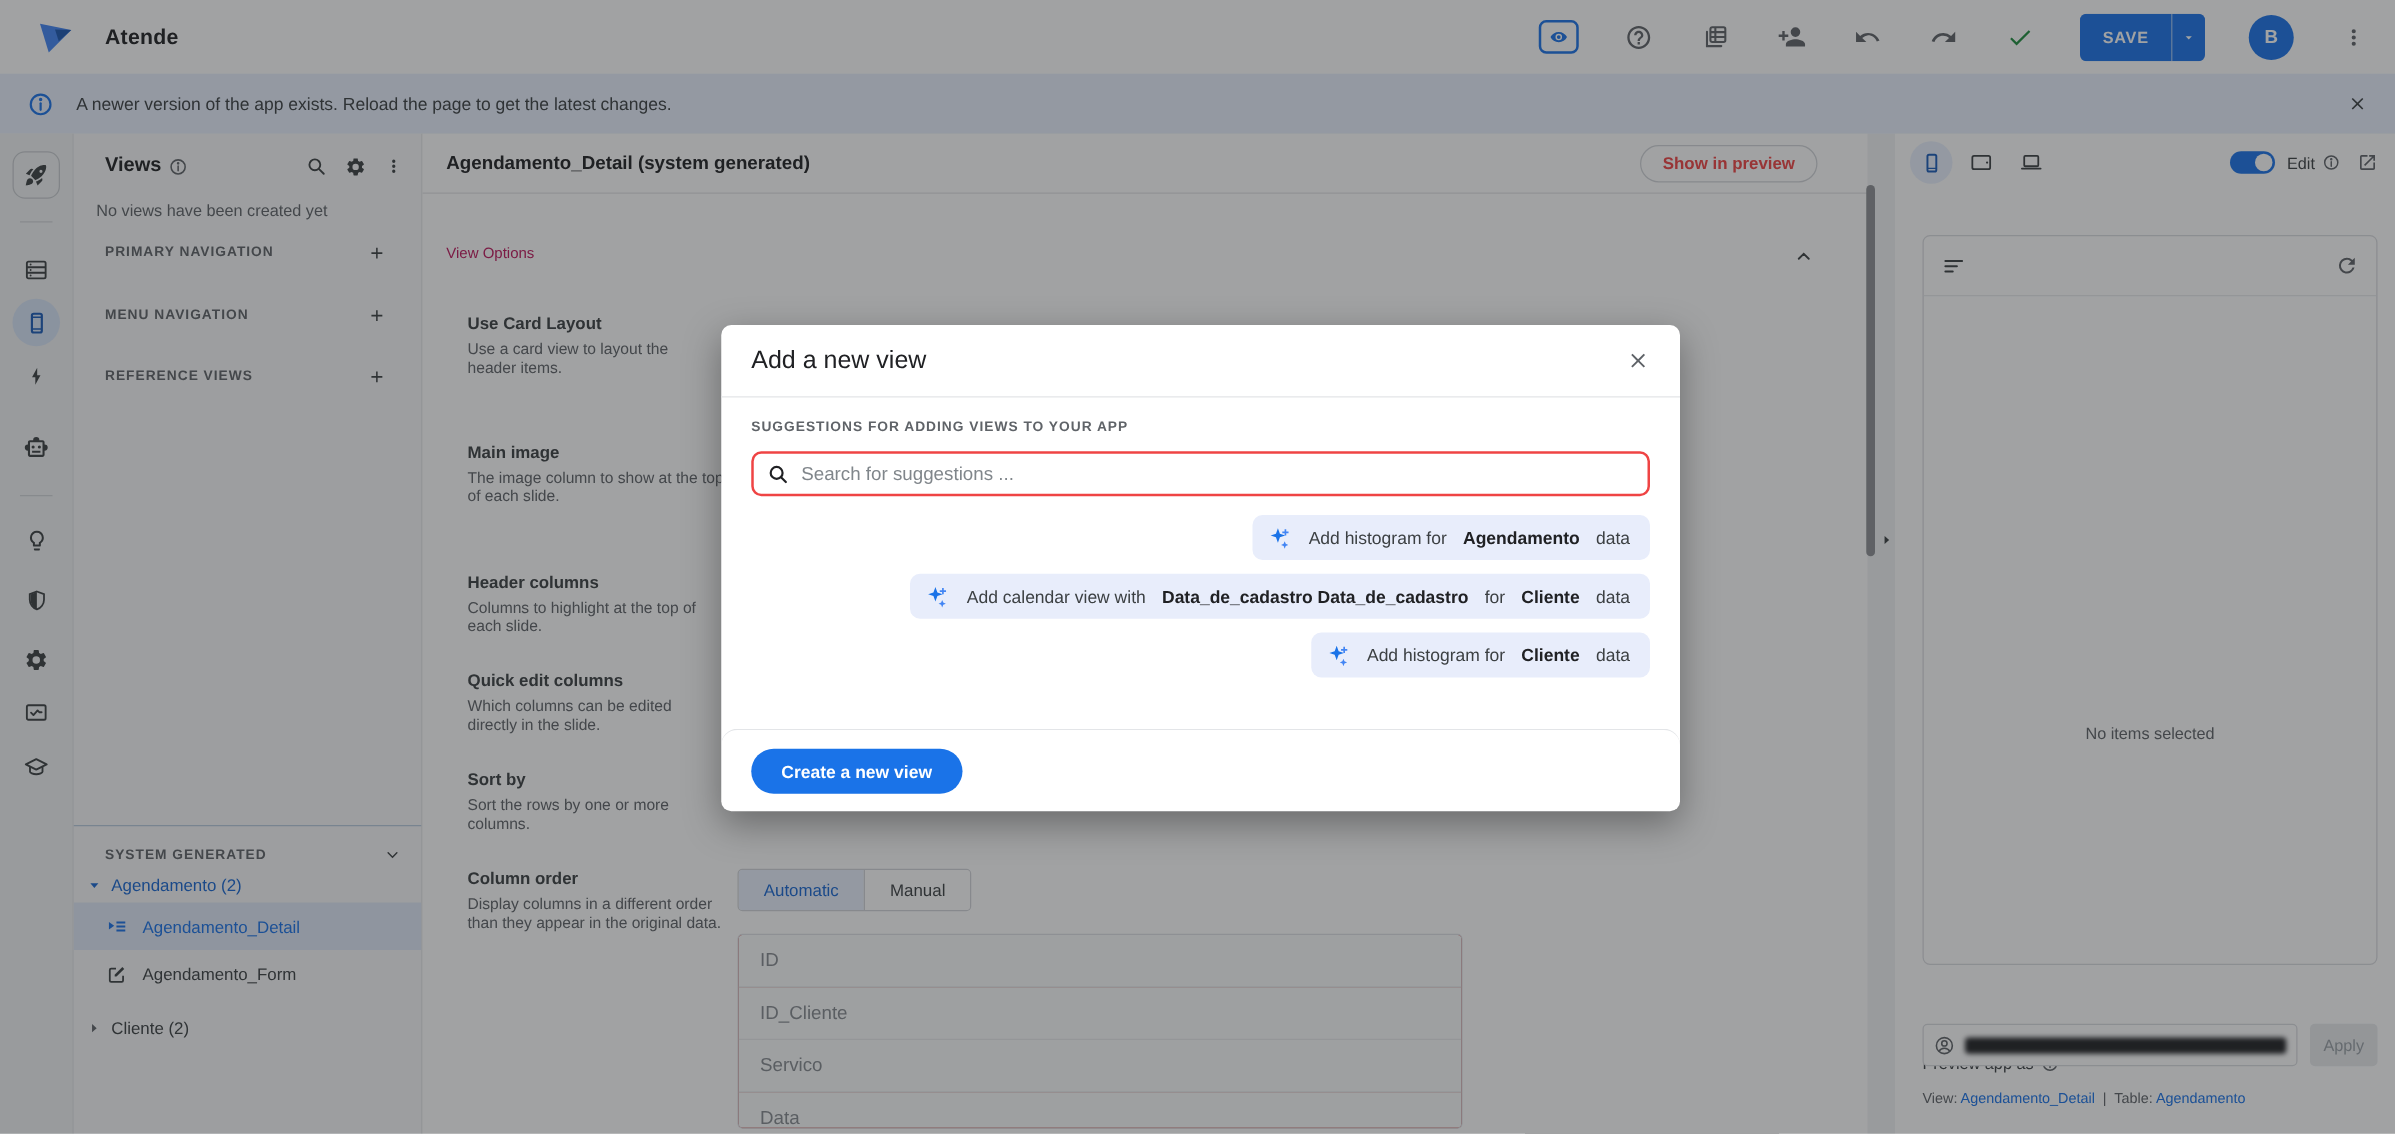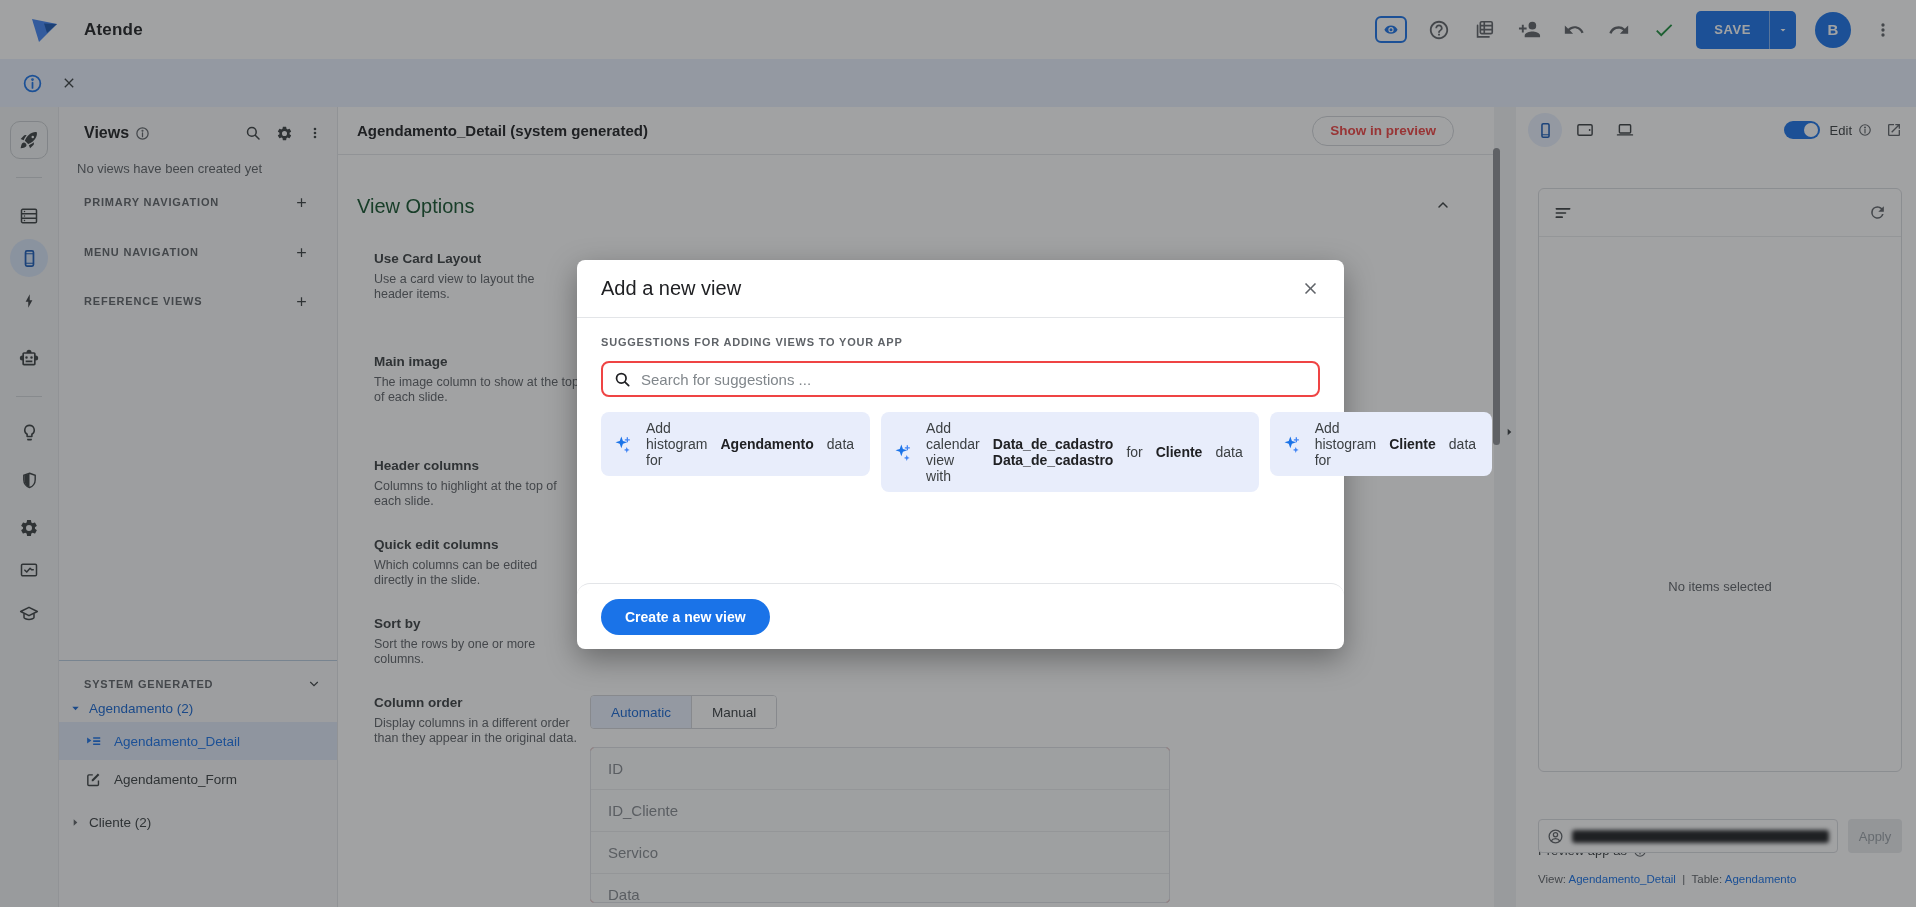--- a/index.html
+++ b/index.html
@@ -5,21 +5,21 @@
   * { margin:0; padding:0; box-sizing:border-box; }
   html,body { width:1916px; height:907px; overflow:hidden; background:#fff;
     font-family:"Liberation Sans", sans-serif; color:#3c4043; }
   svg { display:block; }
 
   
   .topbar { position:absolute; left:0; top:0; width:1916px; height:59px; background:#fff;
     display:flex; align-items:center; justify-content:space-between; padding:0 20px 0 28px; }
   .topbar-left { display:flex; align-items:center; gap:24px; }
   .app-title { font-size:17px; font-weight:bold; color:#202124; letter-spacing:.2px; }
-  .topbar-right { display:flex; align-items:center; gap:19px; }
+  .topbar-right { display:flex; align-items:center; gap:35px; }
   .tb-icon { width:26px; height:26px; display:flex; align-items:center; justify-content:center;
     color:#5f6368; cursor:pointer; }
   .preview-toggle { width:32px; height:27px; border:2px solid #1a73e8; border-radius:6px;
     display:flex; align-items:center; justify-content:center; color:#1a73e8; }
   .save-split { display:flex; height:38px; border-radius:5px; overflow:hidden; }
   .save-main { background:#1a73e8; color:#fff; font-size:13px; font-weight:bold; letter-spacing:.6px;
     display:flex; align-items:center; padding:0 18px; cursor:pointer; }
   .save-caret { background:#1a73e8; border-left:1px solid rgba(255,255,255,.45); width:27px;
     display:flex; align-items:center; justify-content:center; cursor:pointer; }
   .avatar { width:36px; height:36px; border-radius:50%; background:#1a73e8; color:#fff;
@@ -65,21 +65,21 @@
     gap:12px; padding-left:26px; font-size:13.5px; cursor:pointer; }
   .tree-item.selected { background:#e1e9f8; color:#1a73e8; }
 
   
   .main { position:absolute; left:338px; top:0; width:1156px; height:800px; background:#fff; }
   .main-head { position:absolute; left:0; top:0; width:100%; height:48px; display:flex; align-items:center;
     padding:0 40px 0 19px; border-bottom:1px solid #e3e5e8; }
   .main-title { font-size:15px; font-weight:bold; color:#202124; }
   .show-preview { margin-left:auto; height:30px; border:1px solid #d2d5d9; border-radius:16px;
     display:flex; align-items:center; padding:0 17px; color:#ef4444; font-size:13.5px; font-weight:bold; cursor:pointer; }
-  .sect-title { position:absolute; left:19px; top:88px; font-size:20px; color:#14532d; }
+  .sect-title { position:absolute; left:19px; top:88px; font-size:12px; color:#be185d; }
   .sect-chevron { position:absolute; left:1097px; top:90px; color:#3c4043; cursor:pointer; }
   .opt-row { position:absolute; left:36px; width:215px; }
   .opt-label { font-size:13.5px; font-weight:bold; color:#3c4043; margin-bottom:6px; }
   .opt-desc { font-size:12.5px; color:#5f6368; line-height:15px; }
   .seg-tabs { position:absolute; left:252px; top:588px; display:flex; height:34px;
     border:1px solid #d2d5d9; border-radius:4px; overflow:hidden; }
   .seg-tab { display:flex; align-items:center; padding:0 20px; font-size:13.5px; cursor:pointer; background:#fff; }
   .seg-tab.active { background:#e8f0fe; color:#1967d2; }
   .seg-tab + .seg-tab { border-left:1px solid #d2d5d9; }
   .col-list { position:absolute; left:252px; top:640px; width:580px; height:156px;
@@ -130,21 +130,21 @@
     border-bottom:1px solid #e3e5e8; }
   .modal-title { font-size:20px; color:#202124; }
   .modal-close { margin-left:auto; color:#5f6368; cursor:pointer; }
   .modal-body { padding:18px 24px 0; }
   .sugg-heading { font-size:11px; font-weight:bold; letter-spacing:.8px; color:#5f6368; margin-bottom:13px; }
   .search-box { width:719px; height:36px; border:2px solid #ef4444; border-radius:8px; background:#fff;
     display:flex; align-items:center; padding:0 10px; gap:9px; }
   .search-box input { border:none; outline:none; flex:1; font-size:15px; font-family:inherit;
     color:#202124; background:transparent; }
   .search-box input::placeholder { color:#80868b; }
-  .chips { margin-top:15px; display:flex; flex-direction:row; align-items:flex-start; gap:11px; }
+  .chips { margin-top:15px; display:flex; flex-direction:column; align-items:flex-end; gap:11px; }
   .chip { display:flex; align-items:center; gap:13px; background:#e8edfb; border-radius:8px;
     padding:8px 16px 8px 12px; font-size:14px; color:#3c4043; cursor:pointer; }
   .chip b { color:#202124; }
   .modal-foot { position:absolute; left:0; top:323px; width:100%; height:66px;
     border-top:1px solid #e3e5e8; display:flex; align-items:center; padding:0 24px;border-radius:13px; }
   .create-btn { background:#1a73e8; color:#fff; border:none; border-radius:18px; height:36px;
     padding:0 24px; font-size:14px; font-weight:bold; font-family:inherit; cursor:pointer; }
 </style>
 </head>
 <body>
@@ -215,20 +215,21 @@
 </div>
 
 <div class="notifbar">
   <span>
     <svg width="21" height="21" viewBox="0 0 24 24" fill="none" stroke="#1a73e8" stroke-width="2">
       <circle cx="12" cy="12" r="9"></circle>
         <path d="M12 11v6" stroke-linecap="round"></path>
         <circle cx="12" cy="7.5" r="0.6" fill="#1a73e8"></circle>
     </svg>
   </span>
+  <span class="notif-msg">A newer version of the app exists. Reload the page to get the latest changes.</span>
   <span class="notif-close">
     <svg width="16" height="16" viewBox="0 0 24 24">
         <path fill="currentColor" d="M19 6.4L17.6 5 12 10.6 6.4 5 5 6.4 10.6 12 5 17.6 6.4 19 12 13.4 17.6 19 19 17.6 13.4 12z"></path>
       </svg>
   </span>
 </div>
 
 <div class="workspace">
 
   <aside class="rail">

